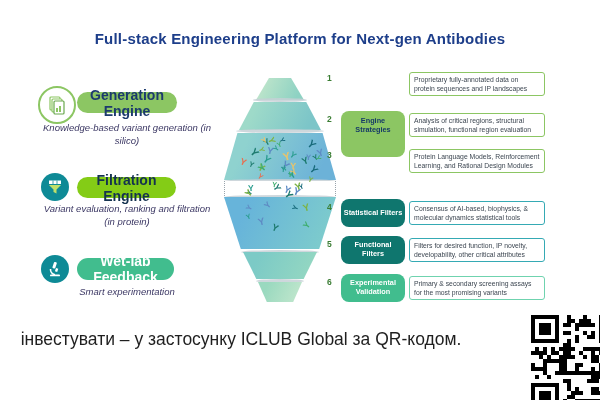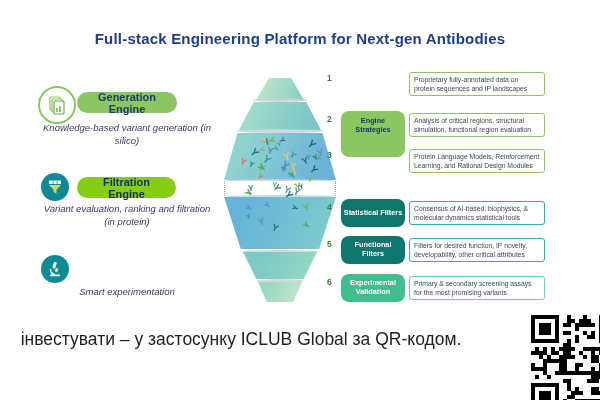--- a/index.html
+++ b/index.html
@@ -16,21 +16,21 @@
   
   .left-item{position:absolute;left:38px;width:178px;}
   .icon-circle{
     position:absolute;left:0;top:0;border-radius:50%;
     display:flex;align-items:center;justify-content:center;
   }
   .icon-docs{width:34px;height:34px;background:#fff;border:2px solid #8cc663;}
   .icon-teal{width:28px;height:28px;background:#0e8a96;top:3px;left:3px;}
   .pill{
     position:absolute;left:39px;border-radius:12px;text-align:center;
-    font-weight:bold;font-size:11px;display:flex;align-items:center;justify-content:center;
+    font-weight:bold;font-size:14px;display:flex;align-items:center;justify-content:center;
     padding:0 8px;box-sizing:border-box;
   }
   .pill-green{background:#8cc663;color:#1c3a6e;}
   .pill-teal{background:#84cc16;color:#14324f;}
   .pill-emerald{background:#41bd8e;color:#ffffff;}
   .caption{
     position:absolute;left:38px;width:178px;text-align:center;
     font-style:italic;font-size:9.5px;line-height:1.35;color:#3c3864;
   }
   
@@ -116,20 +116,21 @@
 
 <div class="left-item" style="top:252px;height:34px;">
   <span class="icon-circle icon-teal">
     <svg width="18" height="18" viewBox="0 0 18 18">
       <rect x="7.2" y="2" width="3" height="6.5" rx="1" fill="#ffffff" transform="rotate(18 8.7 5)"></rect>
       <rect x="9.4" y="8.2" width="2.4" height="3.4" fill="#ffffff" transform="rotate(18 10.6 9.9)"></rect>
       <path d="M4.5 9 a5.5 5.5 0 0 0 4.5 5.8" stroke="#ffffff" stroke-width="1.6" fill="none"></path>
       <rect x="4" y="14.5" width="10" height="1.8" rx="0.9" fill="#ffffff"></rect>
     </svg>
   </span>
+  <span class="pill pill-emerald" style="top:6px;width:97px;height:22px;">Wet-lab Feedback</span>
 </div>
 <div class="caption" style="top:286px;">Smart experimentation</div>
 
 <div class="funnel">
   <div class="funnel-seg seg1" style="background: linear-gradient(115deg, rgb(185, 227, 202) 20%, rgb(142, 210, 195) 85%);"></div>
   <div class="rim rim1"></div>
   <div class="funnel-seg seg2" style="background: linear-gradient(115deg, rgb(158, 218, 201) 20%, rgb(124, 197, 200) 85%);"></div>
   <div class="rim rim2"></div>
   <div class="funnel-seg seg3" style="background: linear-gradient(115deg, rgb(143, 210, 207) 20%, rgb(108, 178, 216) 85%);"></div>
   <div class="rim rim3"></div>

